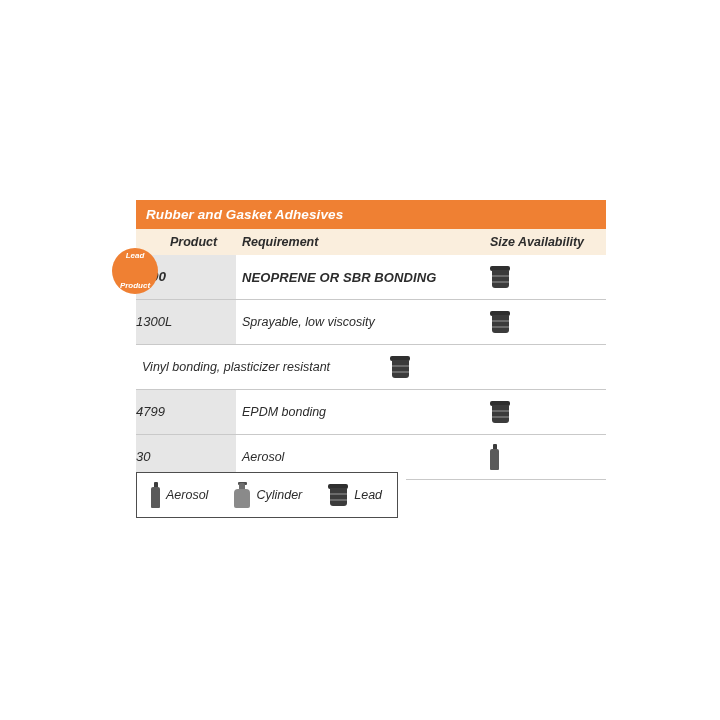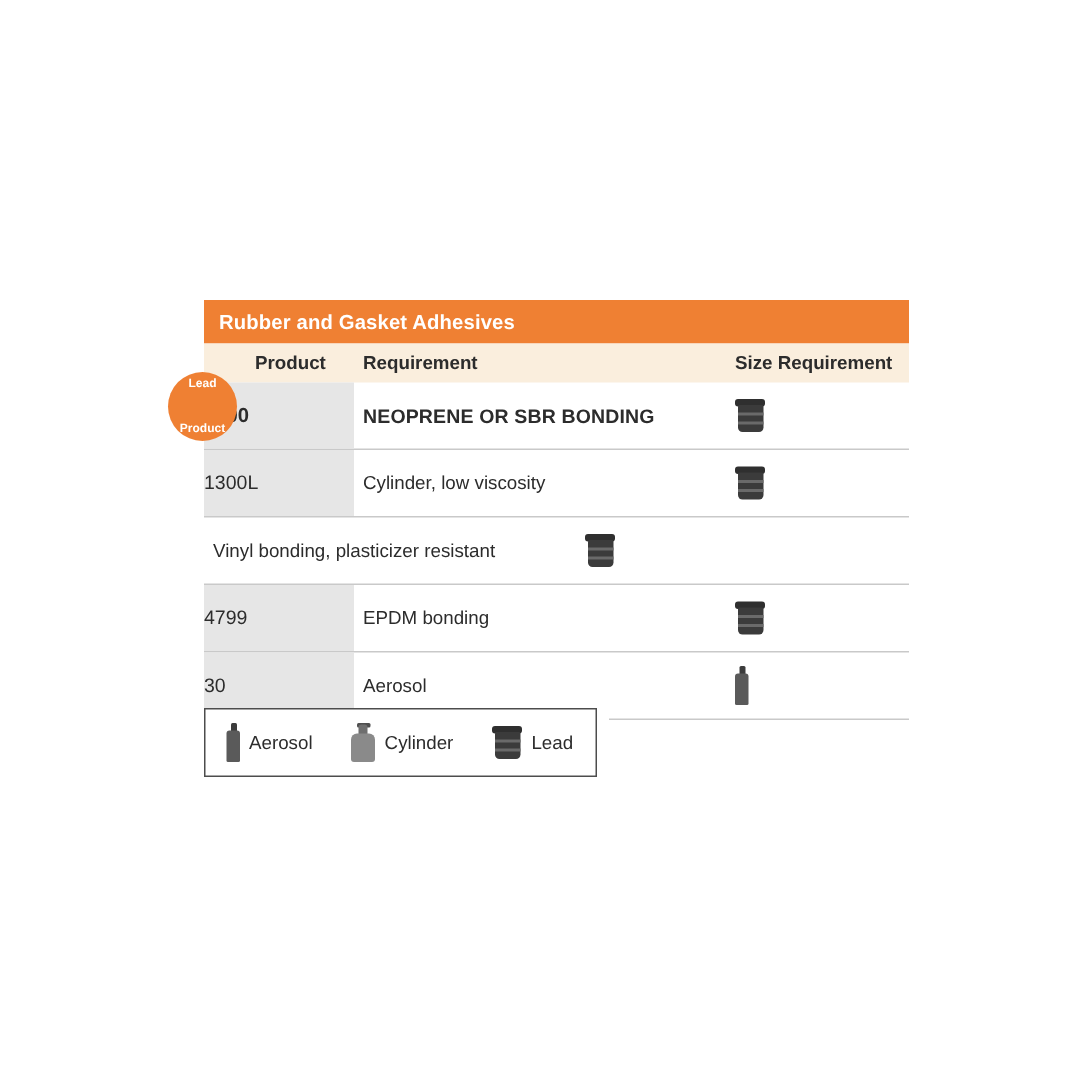--- a/index.html
+++ b/index.html
@@ -10,20 +10,21 @@
     background: #ffffff;
     font-family: "Liberation Sans", sans-serif;
     -webkit-font-smoothing: antialiased;
   }
 
   #page {
     position: relative;
     width: 656px;
     height: 720px;
     overflow: hidden;
+    font-style: italic;
   }
 
   
   .table-wrap {
     position: absolute;
     left: 136px;
     top: 200px;
     width: 470px;
   }
 
@@ -258,39 +259,39 @@
 
 <div id="page">
 
   <div class="table-wrap">
 
     <div class="table-header">Rubber and Gasket Adhesives</div>
 
     <div class="col-head-row">
       <div class="c-product">Product</div>
       <div class="c-req">Requirement</div>
-      <div class="c-size">Size Requirement</div>
+      <div class="c-size">Size Availability</div>
     </div>
 
     <div class="row lead">
       <div class="cell-product">1300</div>
       <div class="cell-req">NEOPRENE OR SBR BONDING</div>
       <div class="cell-size">
         <span class="icon-bulk">
           <span class="lid"></span>
             <span class="body"></span>
             <span class="band"></span>
             <span class="band2"></span>
         </span>
       </div>
     </div>
 
     <div class="row">
       <div class="cell-product">1300L</div>
-      <div class="cell-req">Cylinder, low viscosity</div>
+      <div class="cell-req">Sprayable, low viscosity</div>
       <div class="cell-size">
         <span class="icon-bulk">
           <span class="lid"></span>
             <span class="body"></span>
             <span class="band"></span>
             <span class="band2"></span>
         </span>
       </div>
     </div>
 

